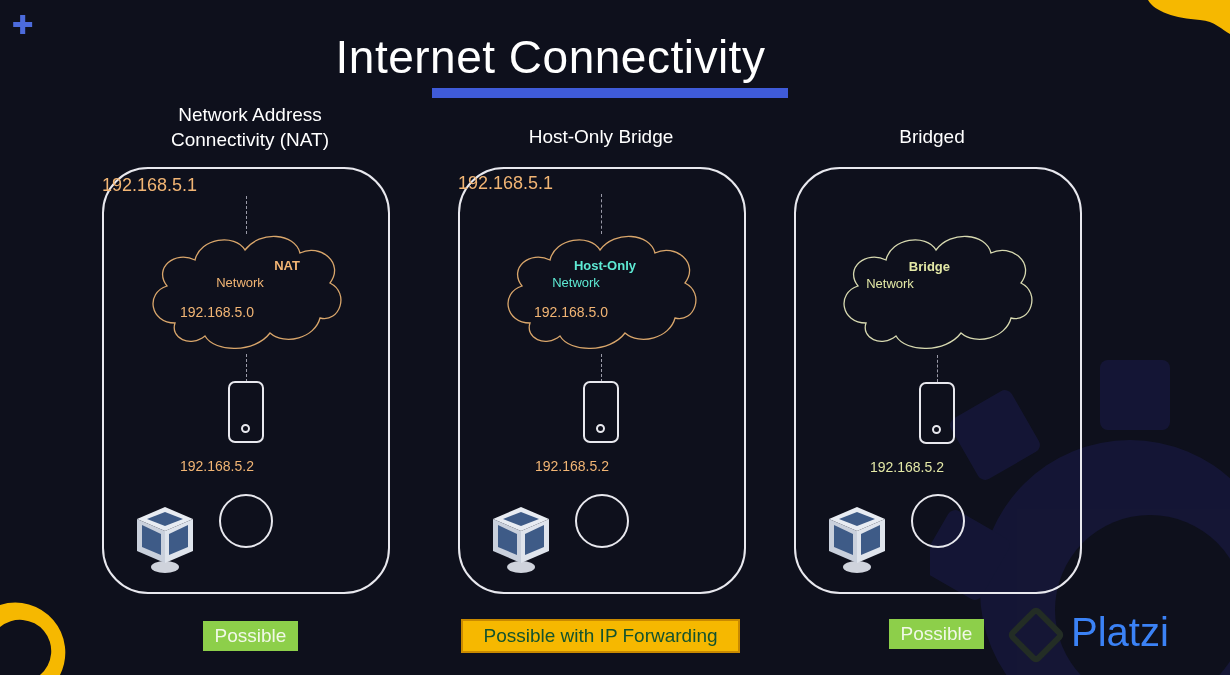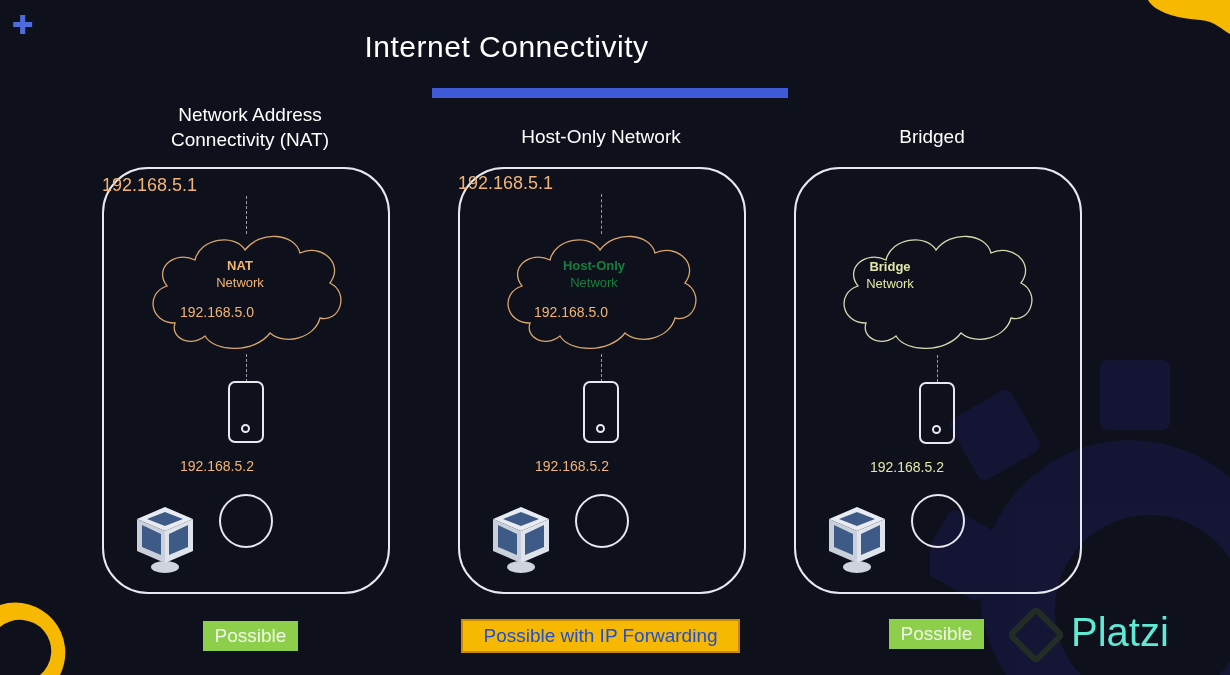--- a/index.html
+++ b/index.html
@@ -1,35 +1,35 @@
 <!DOCTYPE html>
 <html><head>
 <meta charset="utf-8">
 <style>
   html,body{margin:0;padding:0;}
   body{width:1230px;height:675px;background:#0e101c;position:relative;overflow:hidden;font-family:"DejaVu Sans","Liberation Sans",sans-serif;}
   .abs{position:absolute;}
-  .title{left:0;width:1013px;top:30px;text-align:center;color:#fff;font-size:30px;font-family:"Liberation Sans",sans-serif;letter-spacing:0.5px;}
+  .title{left:0;width:1013px;top:30px;text-align:center;color:#fff;font-size:46px;font-family:"Liberation Sans",sans-serif;letter-spacing:0.5px;padding-left:44px;}
   .underline{left:432px;top:88px;width:356px;height:10px;background:#3f5bd8;}
   .plus{left:12px;top:12px;color:#4c6bdc;font-size:26px;font-weight:bold;line-height:1;}
   .col-title{color:#fff;font-size:19px;text-align:center;line-height:25px;font-family:"Liberation Sans",sans-serif;}
   .panel{border:2px solid #e8e8ee;border-radius:46px;box-sizing:border-box;}
   .ip{font-size:16px;text-align:left;font-family:"Liberation Sans",sans-serif;}
   .ip.top{font-size:18px;}
   .cloud-text{text-align:center;font-size:13px;line-height:17px;font-family:"Liberation Sans",sans-serif;}
-  .cloud-text b{display:block;}
+  .cloud-text b{display:block;text-align:right;}
   .phone{width:36px;height:62px;border:2.5px solid #e8e8ee;border-radius:7px;box-sizing:border-box;}
   .phone .dot{position:absolute;left:50%;bottom:8px;width:9px;height:9px;margin-left:-5px;border:2px solid #e8e8ee;border-radius:50%;box-sizing:border-box;}
   .circle{width:54px;height:54px;border:2px solid #e8e8ee;border-radius:50%;box-sizing:border-box;}
   .dash{width:0;border-left:1px dashed #9a9aa8;}
   .badge{font-size:19px;font-family:"Liberation Sans",sans-serif;padding:4px 8px;text-align:center;box-sizing:border-box;}
   .badge.green{background:#8dcf4a;color:#f1f8e8;}
-  .badge.yellow{background:#f6b800;color:#1d4ed8;border:2px solid #c98a00;}
+  .badge.yellow{background:#f6b800;color:#14532d;border:2px solid #c98a00;}
   .gear{left:930px;top:360px;}
-  .platzi{left:1015px;top:610px;color:#5eead4;font-size:40px;font-family:"Liberation Sans",sans-serif;}
+  .platzi{left:1015px;top:610px;color:#3b82f6;font-size:40px;font-family:"Liberation Sans",sans-serif;}
 </style>
 </head>
 <body>
 
 <div class="abs plus">✚</div>
 <svg class="abs" style="left:1140px;top:0" width="90" height="38">
   <path d="M8 0 C15 12 35 18 60 20 C75 21 82 30 90 34 L90 0 Z" fill="#f6b800"></path>
 </svg>
 <svg class="abs" style="left:0;top:595px" width="70" height="80">
   <path d="M0 10 A50 50 0 0 1 60 80 L40 80 A30 30 0 0 0 0 32 Z" fill="#f6b800"></path>
@@ -75,28 +75,28 @@
   <ellipse cx="32" cy="64" rx="14" ry="6" fill="#cfd3dc"></ellipse>
   <polygon points="32,4 60,16 32,28 4,16" fill="#e8ecf2"></polygon>
   <polygon points="4,16 32,28 32,60 4,48" fill="#c9d0dc"></polygon>
   <polygon points="60,16 32,28 32,60 60,48" fill="#dfe4ec"></polygon>
   <polygon points="32,9 50,16 32,23 14,16" fill="#3e5b87"></polygon>
   <polygon points="9,22 28,31 28,52 9,44" fill="#3e5b87"></polygon>
   <polygon points="55,22 36,31 36,52 55,44" fill="#3e5b87"></polygon>
 </svg>
 <div class="abs badge green" style="left:203px;top:621px;width:95px;">Possible</div>
 
-<div class="abs col-title" style="left:470px;top:124px;width:262px;">Host-Only Network</div>
+<div class="abs col-title" style="left:470px;top:124px;width:262px;">Host-Only Bridge</div>
 <div class="abs panel" style="left:458px;top:167px;width:288px;height:427px;"></div>
 <div class="abs ip top" style="left:458px;top:173px;width:288px;color:#f2b574;">192.168.5.1</div>
 <div class="abs dash" style="left:601px;top:194px;height:40px;"></div>
 <svg class="abs" style="left:500px;top:228px" width="205" height="128">
   <path d="M30 95 C5 95 0 65 22 58 C8 40 30 22 50 32 C55 10 90 5 100 22 C115 2 150 5 155 25 C175 15 200 35 185 55 C205 65 195 95 175 90 C170 110 140 118 125 105 C110 125 70 125 60 108 C45 120 25 110 30 95 Z" fill="none" stroke="#d9a66b" stroke-width="1.3"></path>
 </svg>
-<div class="abs cloud-text" style="left:534px;top:257px;width:120px;color:#15803d;">
+<div class="abs cloud-text" style="left:516px;top:257px;width:120px;color:#5eead4;">
   <b>Host-Only</b>
   <span>Network</span>
 </div>
 <div class="abs ip" style="left:534px;top:304px;width:120px;font-size:14px;color:#f2b574;">192.168.5.0</div>
 <div class="abs dash" style="left:601px;top:354px;height:28px;"></div>
 <div class="abs phone" style="left:583px;top:381px;">
     <div class="dot"></div>
   </div>
 <div class="abs ip" style="left:535px;top:458px;width:130px;font-size:14px;color:#f2b574;">192.168.5.2</div>
 <div class="abs circle" style="left:575px;top:494px;"></div>

